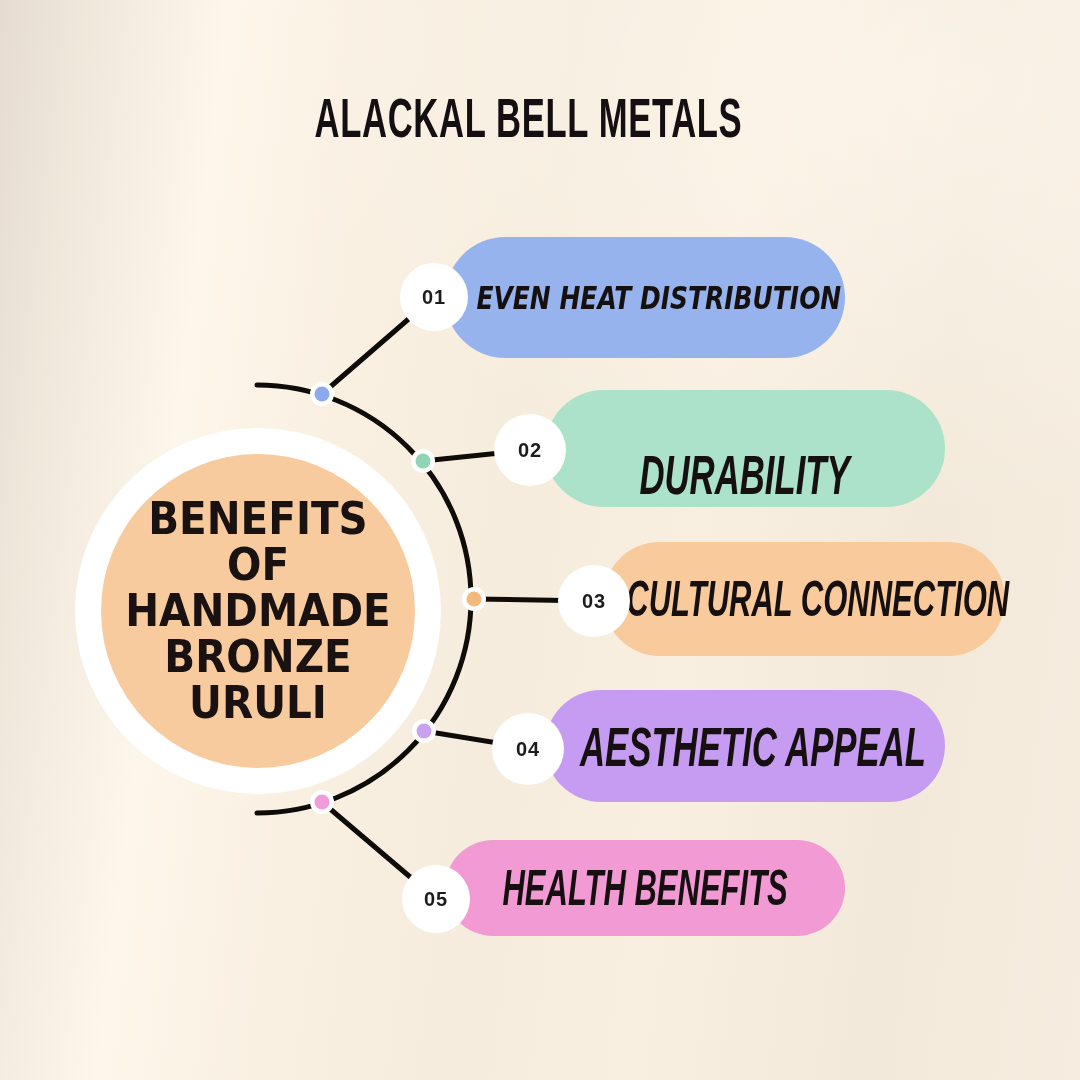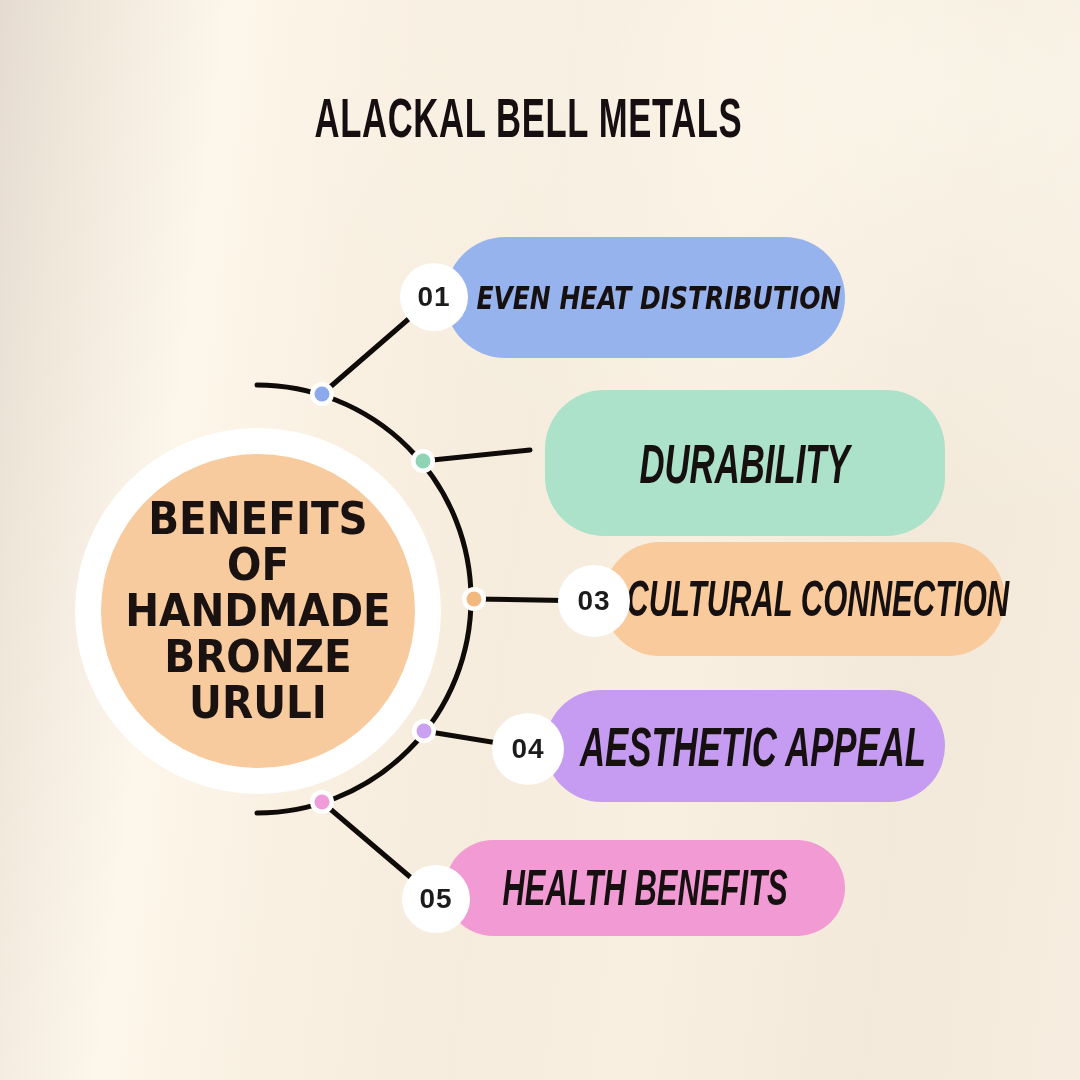--- a/index.html
+++ b/index.html
@@ -42,42 +42,42 @@
     transform:scaleX(.92);transform-origin:center;
   }
 
   
   .pill{
     position:absolute;display:flex;align-items:center;justify-content:center;
     box-sizing:border-box;
     font-style:italic;
   }
   .pill-1{left:445px;top:237px;width:400px;height:121px;border-radius:61px;padding-left:28px;}
-  .pill-2{left:545px;top:390px;width:400px;height:146px;border-radius:59px;}
+  .pill-2{left:545px;top:390px;width:400px;height:117px;border-radius:59px;align-items:flex-end;}
   .pill-3{left:603px;top:542px;width:402px;height:114px;border-radius:57px;padding-left:28px;}
   .pill-4{left:545px;top:690px;width:400px;height:112px;border-radius:59px;padding-left:16px;}
   .pill-5{left:445px;top:840px;width:400px;height:96px;border-radius:59px;}
 
   .label{color:#161110;white-space:nowrap;display:inline-block;}
   .label-round{
     font-family:"DejaVu Sans",sans-serif;font-weight:700;font-size:32px;
     transform:scaleX(.78);transform-origin:center;
   }
   .label-cond{
     font-family:"Liberation Sans",sans-serif;font-weight:700;font-size:56px;
     transform:scaleX(.62);transform-origin:center;
   }
   .label-cond.size-m{font-size:50px;}
 
   
   .num{
     position:absolute;background:#ffffff;border-radius:50%;
     display:flex;align-items:center;justify-content:center;
     font-family:"Liberation Sans",sans-serif;font-weight:600;
-    font-size:28px;letter-spacing:1px;color:#1c1c1c;
+    font-size:20px;letter-spacing:1px;color:#1c1c1c;
   }
   .num-1{left:400px;top:263px;width:68px;height:68px;}
   .num-2{left:494px;top:414px;width:72px;height:72px;}
   .num-3{left:558px;top:565px;width:72px;height:72px;}
   .num-4{left:492px;top:713px;width:72px;height:72px;}
   .num-5{left:402px;top:865px;width:68px;height:68px;}
 </style>
 </head>
 <body>
 
@@ -141,20 +141,23 @@
   <div class="pill pill-4" style="background: rgb(197, 156, 241);">
     <span class="label label-cond">AESTHETIC APPEAL</span>
   </div>
   <div class="pill pill-5" style="background: rgb(242, 154, 211);">
     <span class="label label-cond size-m">HEALTH BENEFITS</span>
   </div>
 
   <div class="num num-1" style="background: rgb(255, 255, 255);">
     <span>01</span>
   </div>
+  <div class="num num-2" style="background: rgb(255, 255, 255);">
+    <span>02</span>
+  </div>
   <div class="num num-3" style="background: rgb(255, 255, 255);">
     <span>03</span>
   </div>
   <div class="num num-4" style="background: rgb(255, 255, 255);">
     <span>04</span>
   </div>
   <div class="num num-5" style="background: rgb(255, 255, 255);">
     <span>05</span>
   </div>
 

